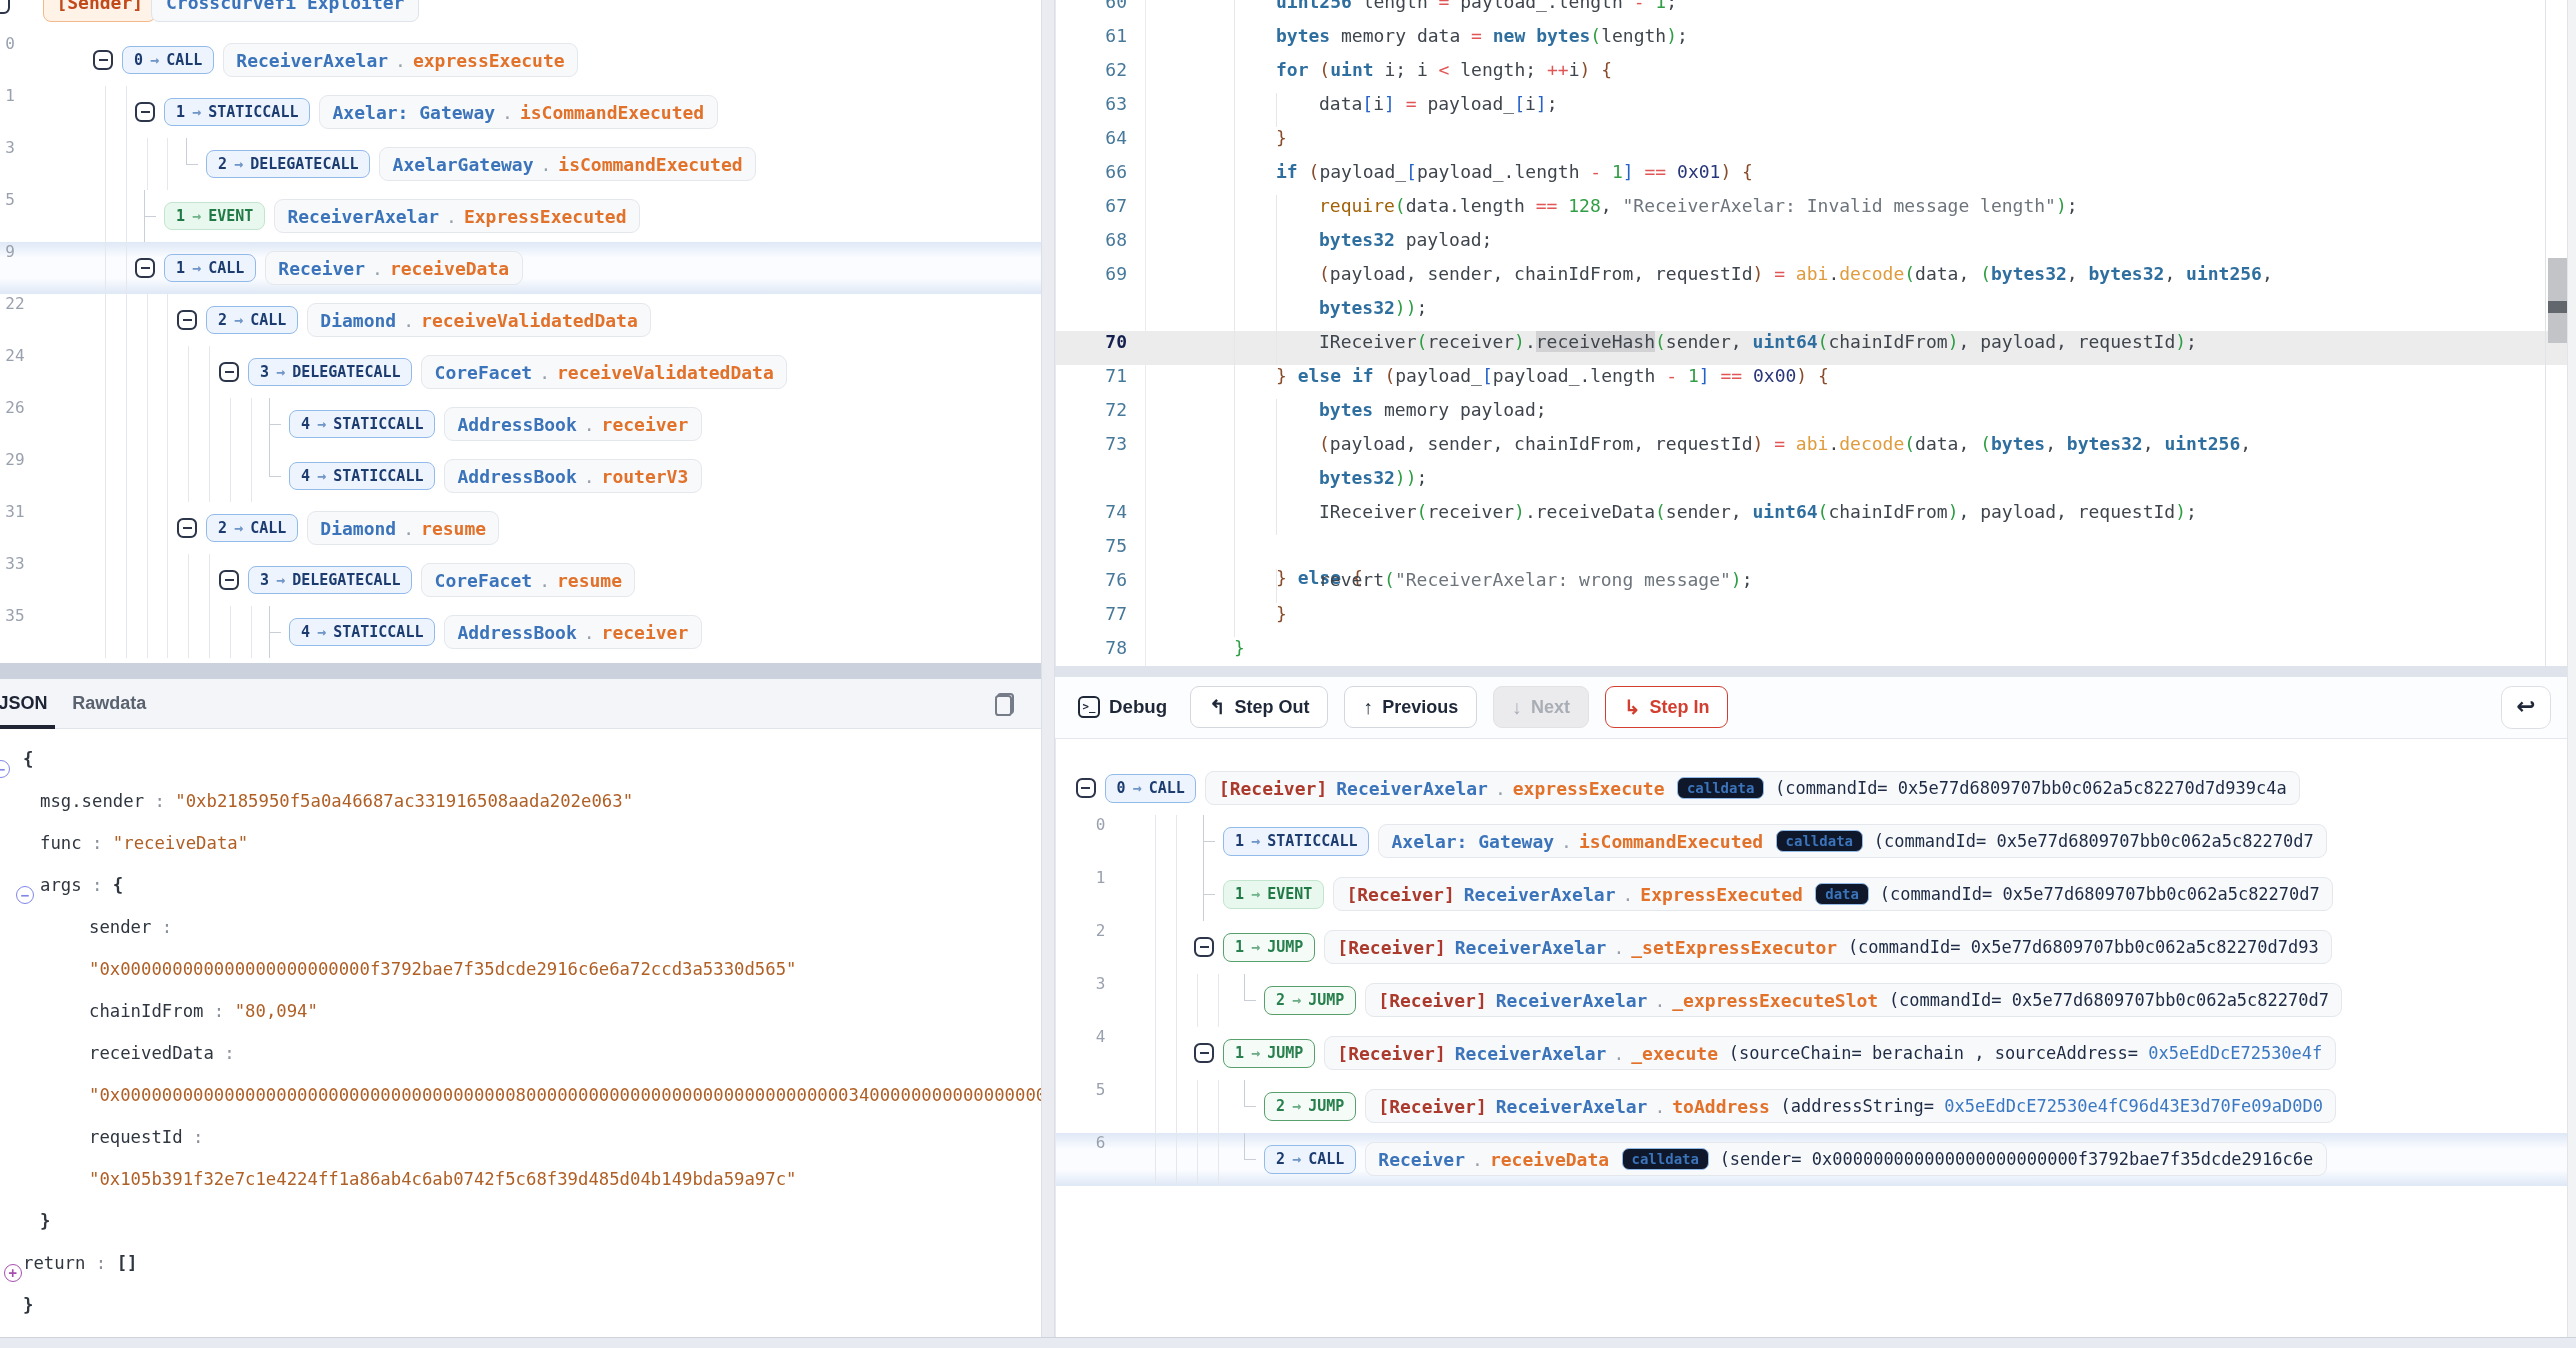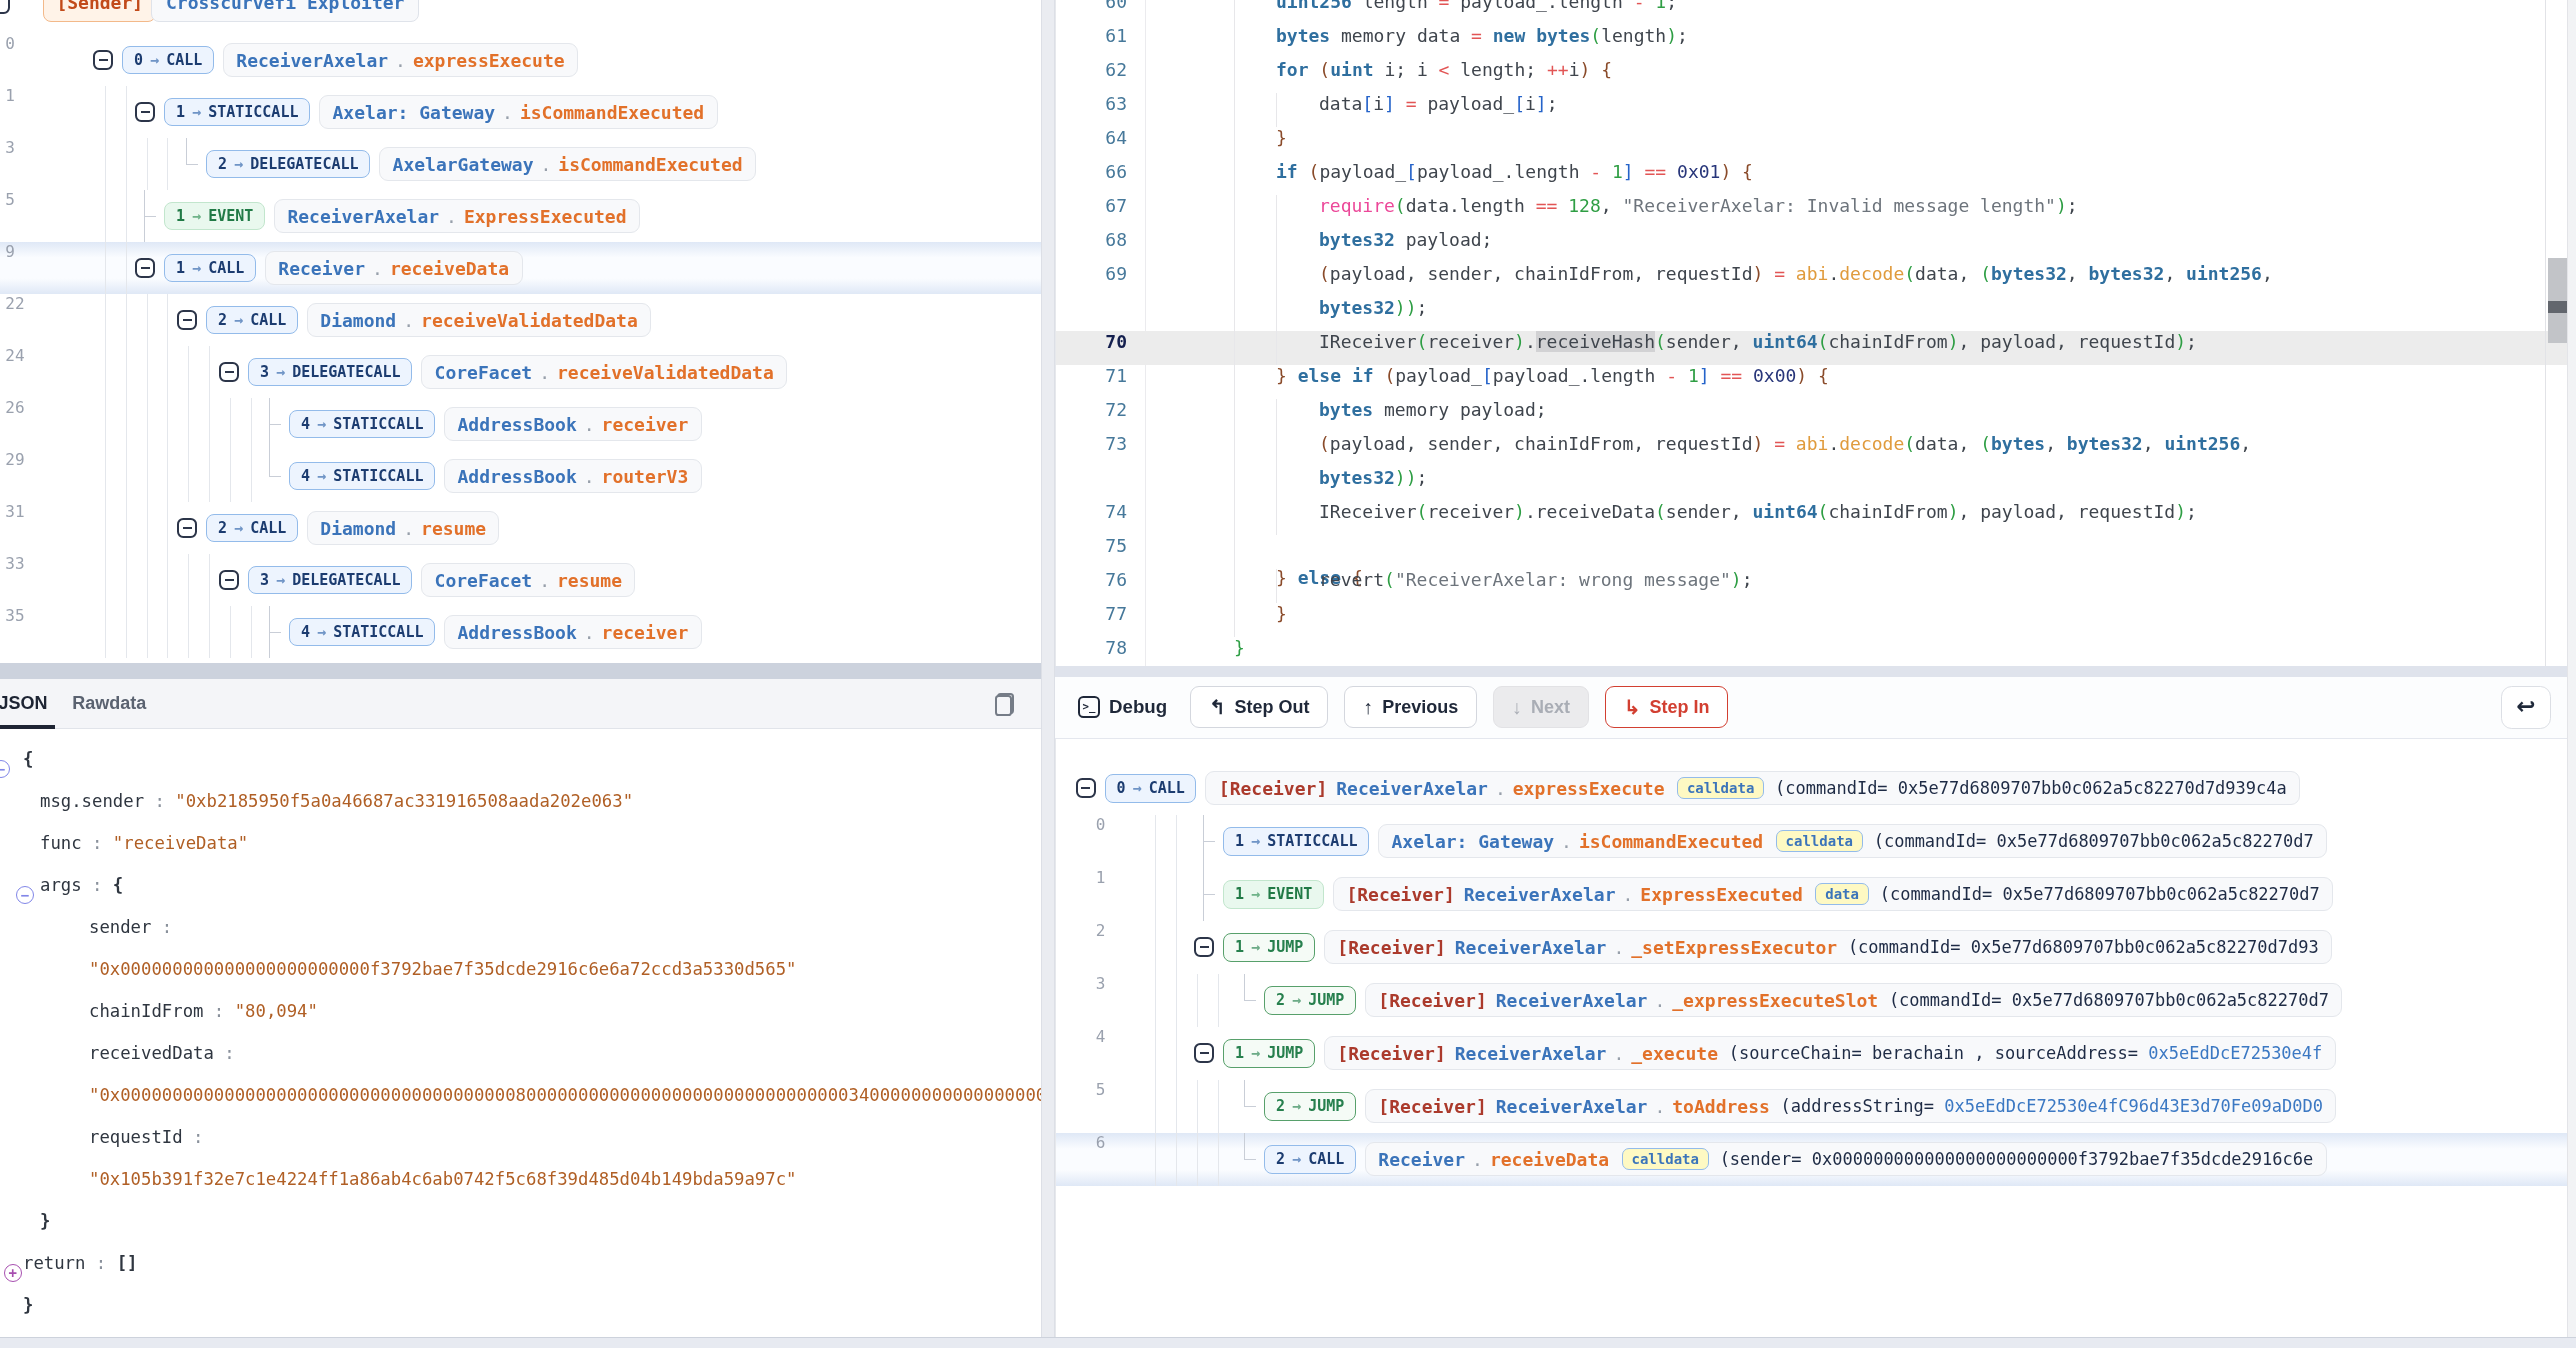--- a/index.html
+++ b/index.html
@@ -36,21 +36,21 @@
   .b-call .ba { color:#6f94c6; }
   .b-event { background:#e9f8ee; border:1.8px solid #c2e6cd; color:#217a46; }
   .b-event .ba { color:#6fb389; }
   .b-jump { background:#f5fbf6; border:1.8px solid #57a06b; color:#27804e; }
   .b-jump .ba { color:#6cab87; }
   .chip { display:inline-flex; align-items:center; background:#f8f9fb; border:1.8px solid #e4e7ec; border-radius:9px; padding:5.3px 12.4px; font:18px "DejaVu Sans Mono", monospace; white-space:nowrap; }
   .c-contract { color:#3b74ba; font-weight:700; }
   .c-dot { color:#98a0ab; padding:0 7px; }
   .c-method { color:#e2712a; font-weight:700; }
   .c-bracket { color:#ab3a2c; font-weight:700; margin-right:9px; }
-  .tagchip { display:inline-flex; margin-left:12.4px; padding:1.8px 9px; border:1.8px solid #93bbea; border-radius:7px; color:#3b74ba; background:#fef9c3; font:700 14px "DejaVu Sans Mono", monospace; }
+  .tagchip { display:inline-flex; margin-left:12.4px; padding:1.8px 9px; border:1.8px solid #93bbea; border-radius:7px; color:#3b74ba; background:#0f172a; font:700 14px "DejaVu Sans Mono", monospace; }
   .params { font:17px "DejaVu Sans Mono", monospace; color:#1e2b45; margin-left:10.7px; }
   .params .link { color:#3b78c3; }
 
   
   .hdivider { height:16px; background:#ccd2dd; }
   .hdivider2 { height:10.7px; background:#dfe3ec; }
 
   
   .json-panel { flex:1; display:flex; flex-direction:column; background:#fff; overflow:hidden; }
   .json-tabbar { height:50px; background:#f4f5f8; border-bottom:0.9px solid #e1e4ea; position:relative; display:flex; align-items:center; }
@@ -78,21 +78,21 @@
   .cl.hl { background:#ececec; }
   .ln { position:absolute; left:14px; width:57px; text-align:right; color:#46789a; }
   .cl.hl .ln { color:#141f4e; font-weight:700; }
   .gutsep { position:absolute; left:89px; top:0; bottom:0; width:0.9px; background:#ebebee; }
   .cguide { position:absolute; top:0; bottom:0; width:0.9px; background:#e7e7ea; }
   .ct { position:absolute; left:135px; top:0; }
   .k { color:#2f6f9f; font-weight:700; }
   .o { color:#e25555; }
   .n { color:#2f9e44; }
   .s { color:#6d747c; }
-  .fn { color:#ec4899; }
+  .fn { color:#a16207; }
   .ab { color:#e09b3d; }
   .pg { color:#2e9e44; }
   .pb { color:#8a4b2a; }
   .pl { color:#2563c9; }
   .h { color:#28367a; }
   .th { background:#d2d2d4;margin-top:6px; }
   .code-vline { position:absolute; top:0; bottom:0; left:1489px; width:0.9px; background:#e2e3e7; }
   .code-thumb { position:absolute; left:1492px; top:258px; width:18.7px; height:85px; background:#c2c4c8; }
   .code-thumb-dark { position:absolute; left:1492px; top:301px; width:18.7px; height:11.5px; background:#62666d; }
 

